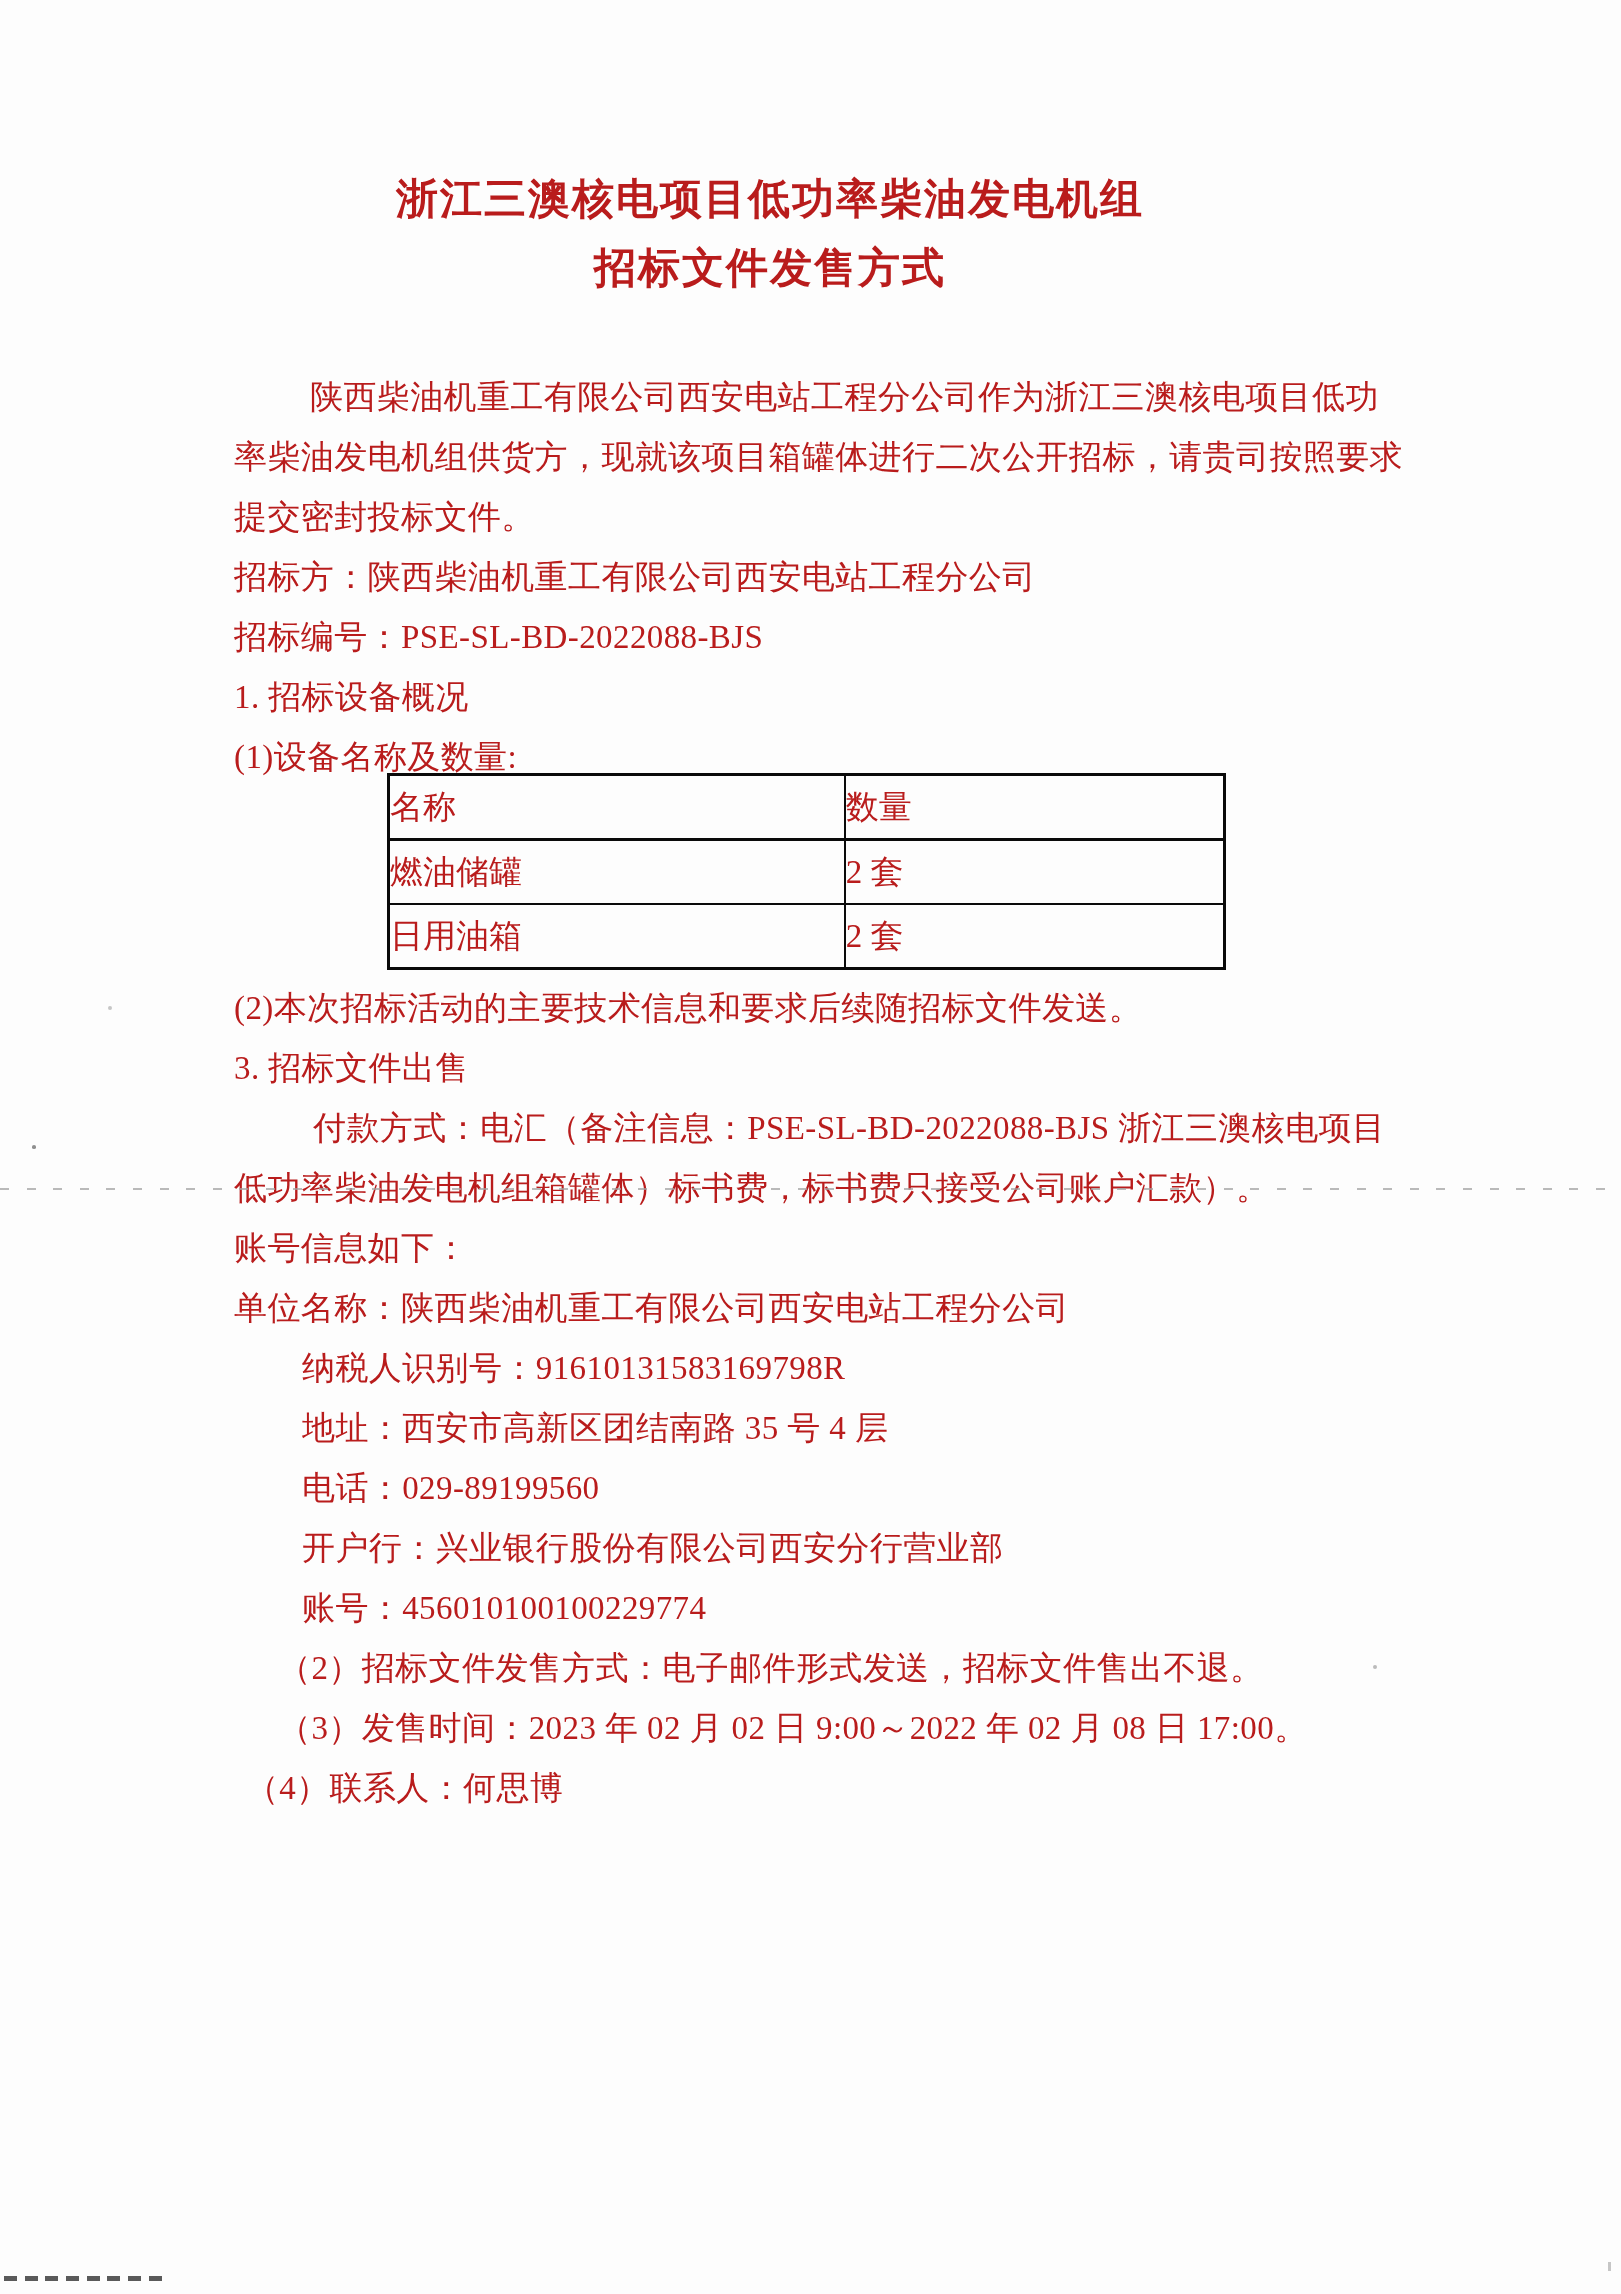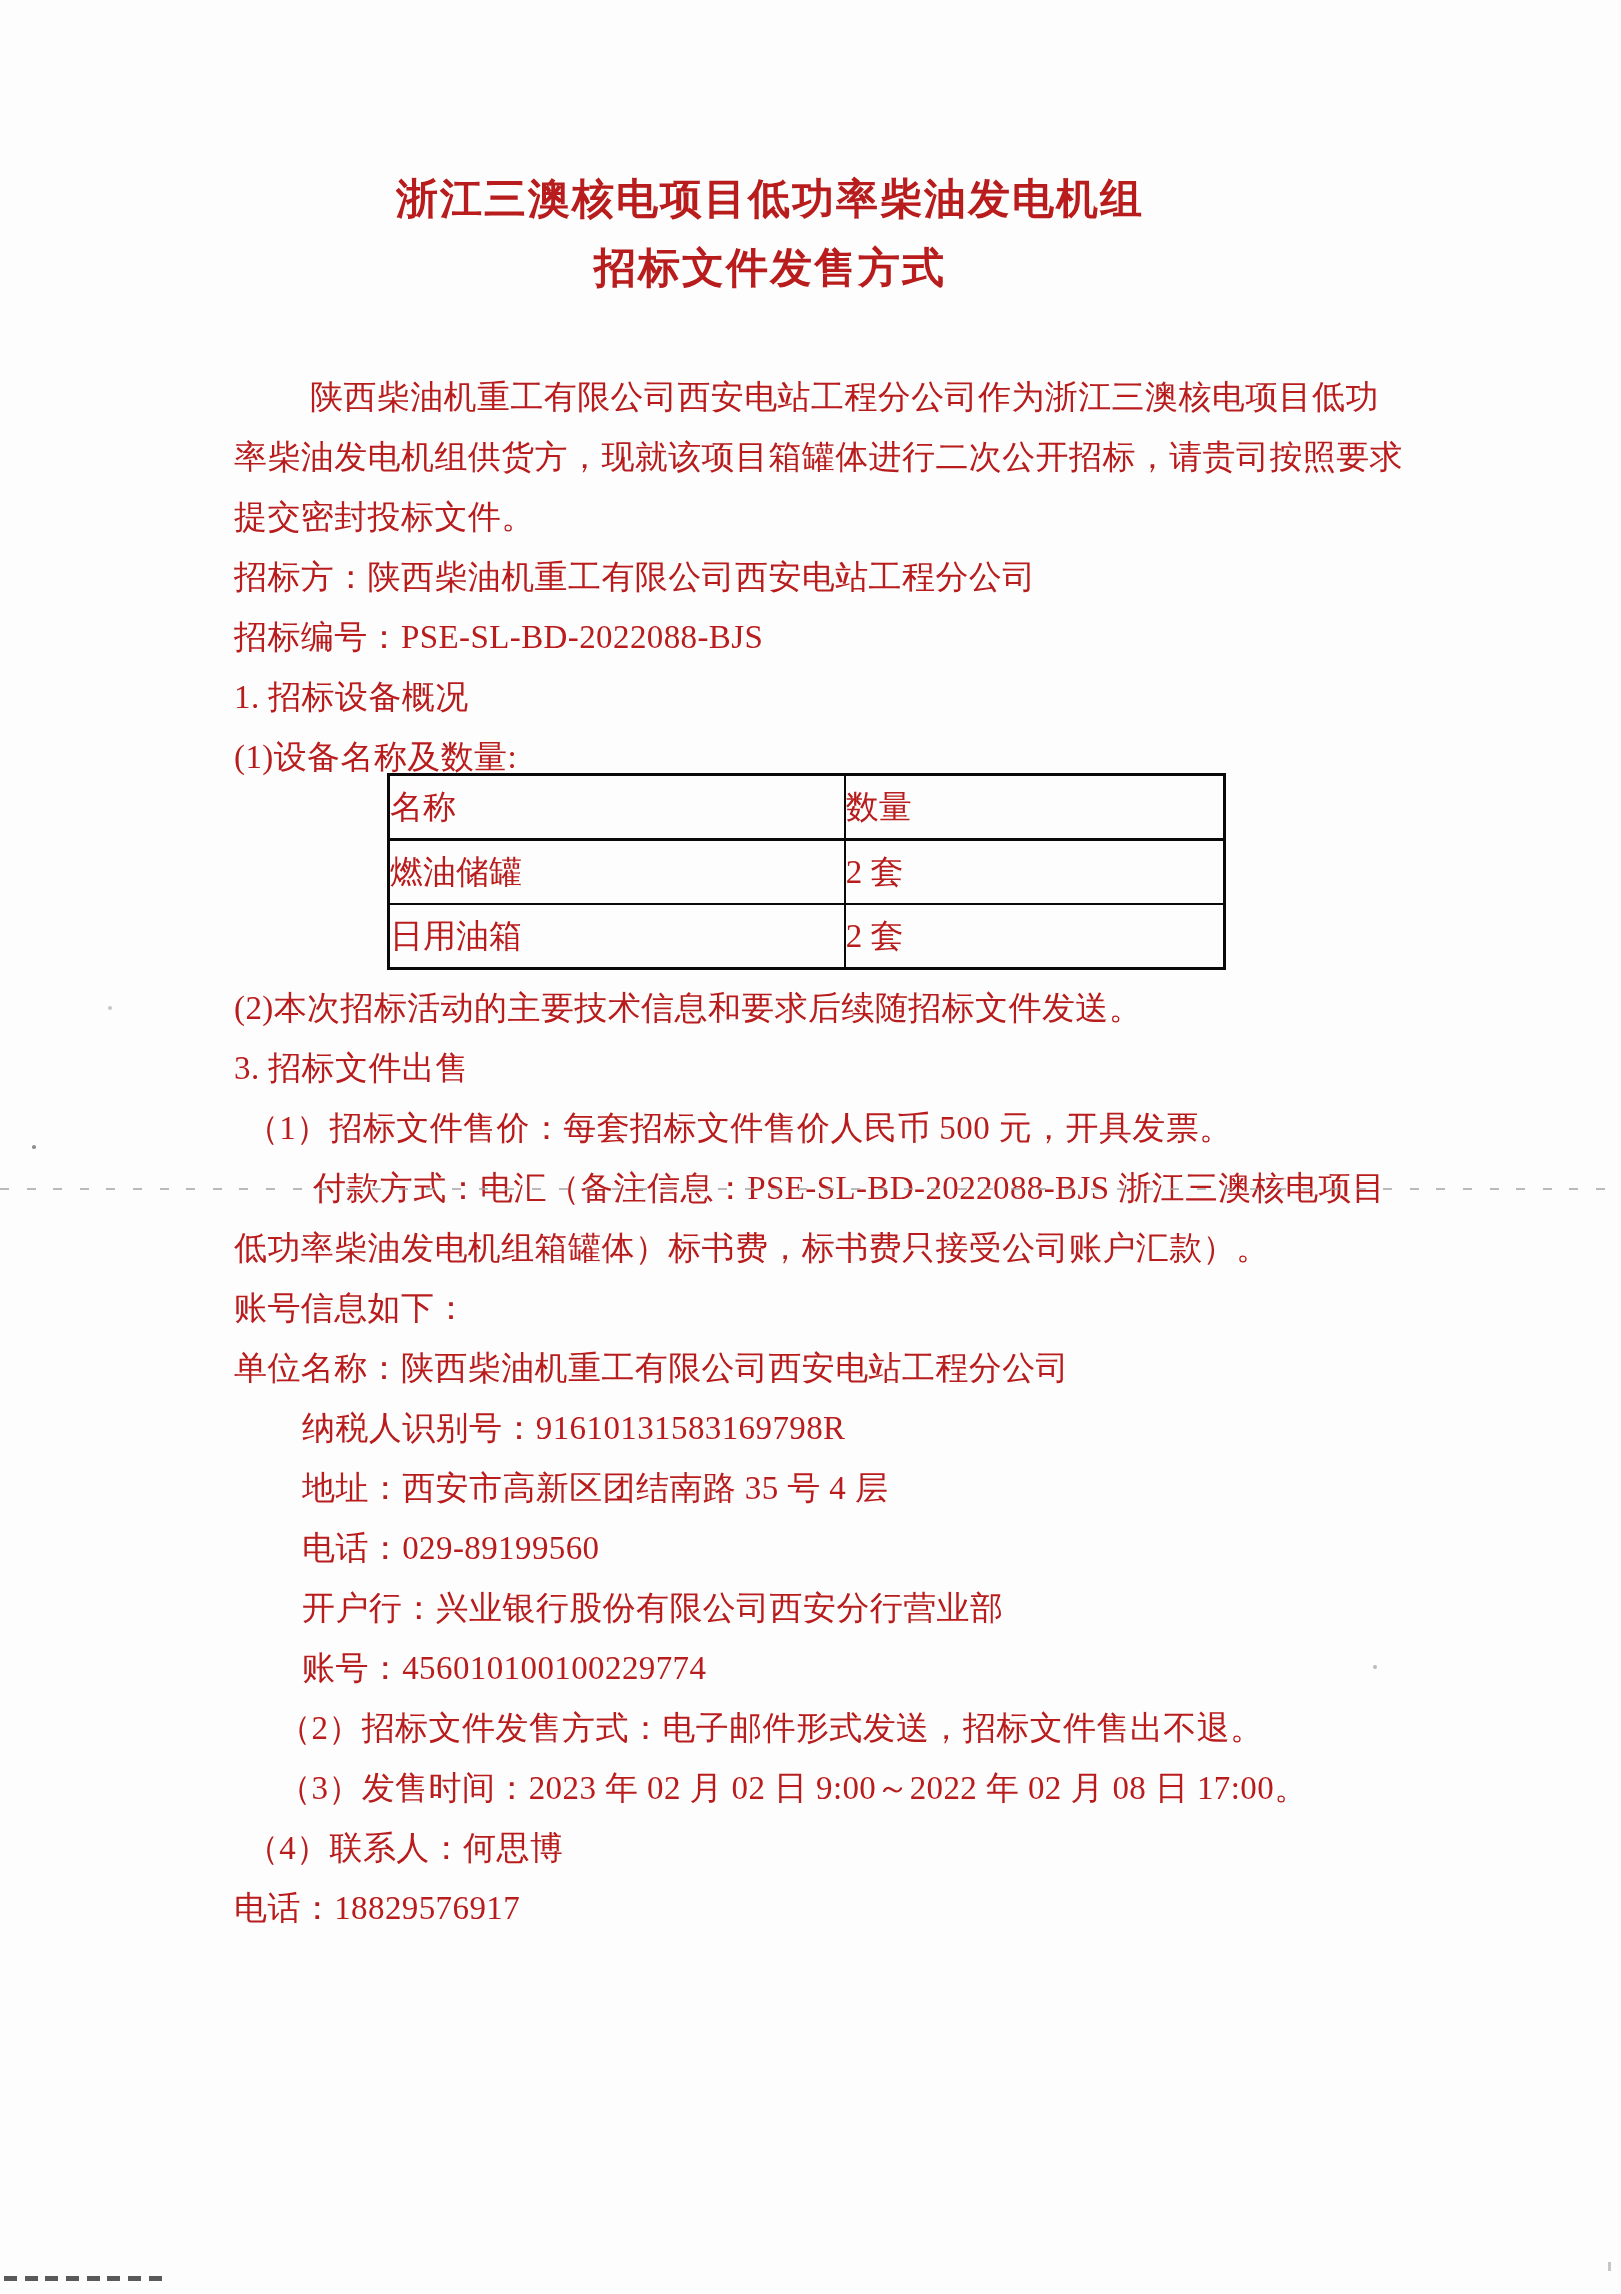--- a/index.html
+++ b/index.html
@@ -112,34 +112,32 @@
           <tr>
             <td class="c1">日用油箱</td>
             <td class="c2">2 套</td>
           </tr>
         </tbody>
       </table>
 
       <div class="line">(2)本次招标活动的主要技术信息和要求后续随招标文件发送。</div>
 
       <div class="line">3. 招标文件出售</div>
-      <div class="line ind-12">（1）招标文件售价：每套招标文件售价人民币 500 元，开具发票。</div>
       <div class="line ind-80">付款方式：电汇（备注信息：PSE-SL-BD-2022088-BJS 浙江三澳核电项目</div>
       <div class="line">低功率柴油发电机组箱罐体）标书费，标书费只接受公司账户汇款）。</div>
       <div class="line">账号信息如下：</div>
       <div class="line">单位名称：陕西柴油机重工有限公司西安电站工程分公司</div>
       <div class="line ind-69">纳税人识别号：91610131583169798R</div>
       <div class="line ind-69">地址：西安市高新区团结南路 35 号 4 层</div>
       <div class="line ind-69">电话：029-89199560</div>
       <div class="line ind-69">开户行：兴业银行股份有限公司西安分行营业部</div>
       <div class="line ind-69">账号：456010100100229774</div>
       <div class="line ind-45">（2）招标文件发售方式：电子邮件形式发送，招标文件售出不退。</div>
       <div class="line ind-45">（3）发售时间：2023 年 02 月 02 日 9:00～2022 年 02 月 08 日 17:00。</div>
       <div class="line ind-12">（4）联系人：何思博</div>
-      <div class="line">电话：18829576917</div>
 
     </div>
   </div>
 
   <div class="artifact dotline"></div>
   <div class="artifact bottomdash"></div>
   <div class="artifact speck s1"></div>
   <div class="artifact speck s2"></div>
   <div class="artifact speck s3"></div>
   <div class="artifact speck s4"></div>

